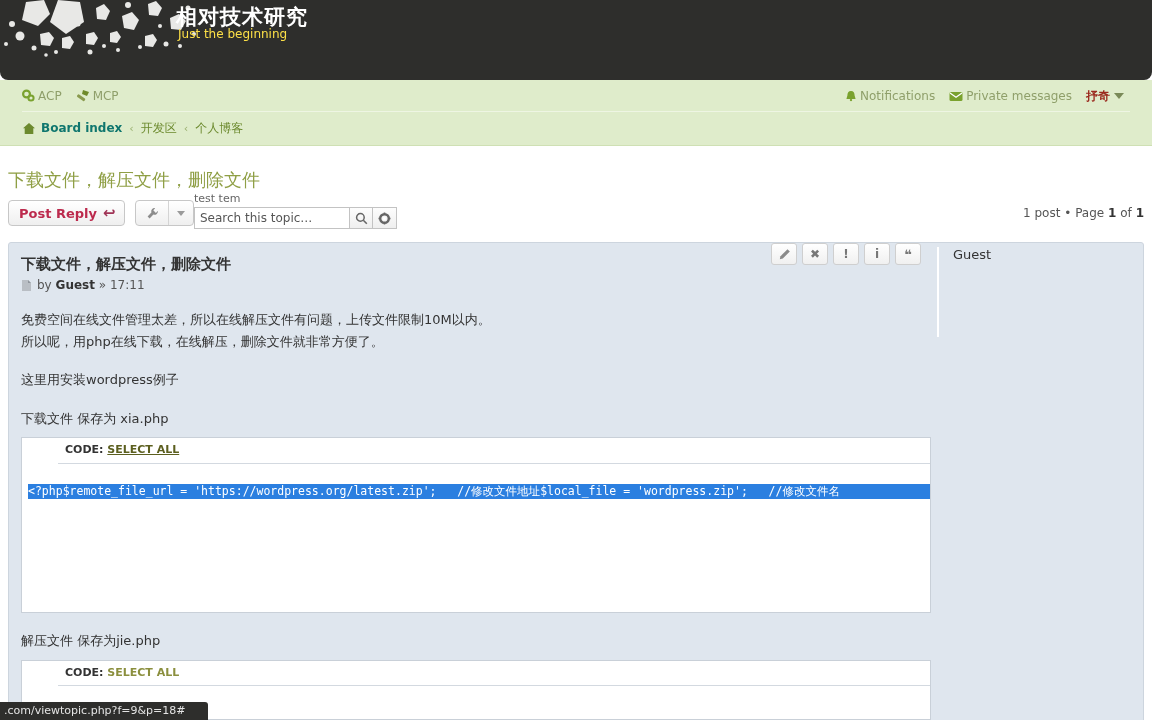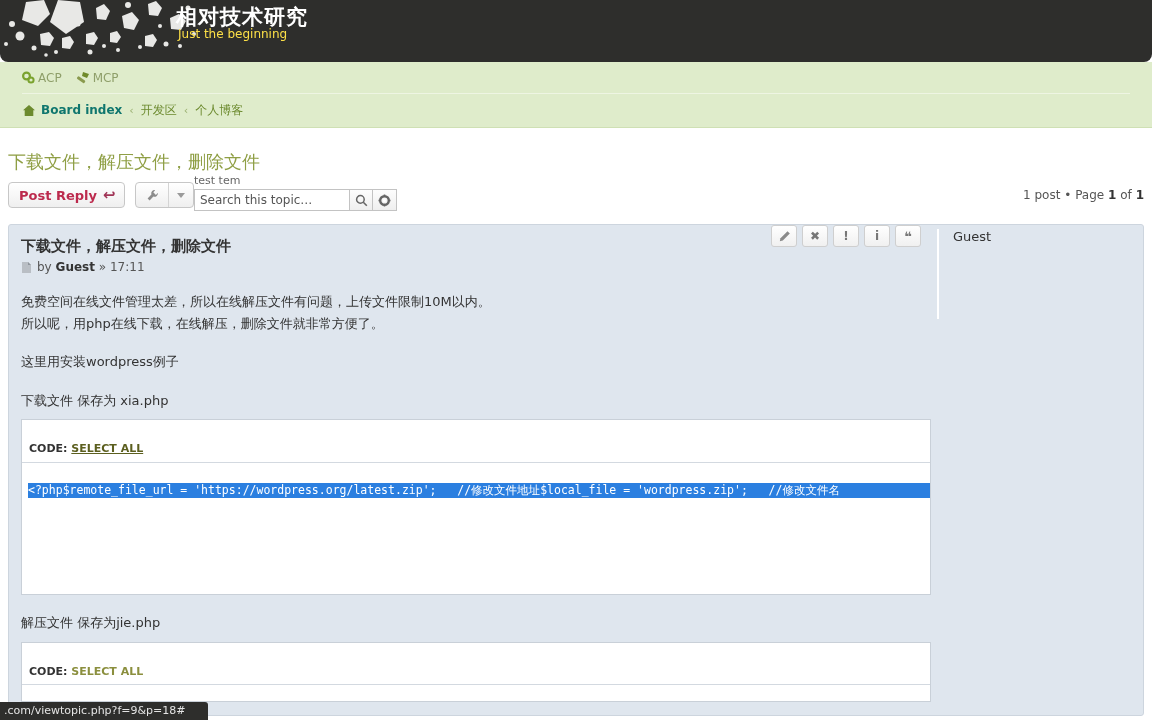--- a/index.html
+++ b/index.html
@@ -9,21 +9,21 @@
     overflow: hidden;
     background: #ffffff;
     font-family: "DejaVu Sans", "Liberation Sans", sans-serif;
     font-size: 12px;
     color: #333333;
   }
 
   
   .header-wrap {
     position: relative;
-    width: 1152px; height: 62px;
+    width: 1152px; height: 80px;
     background: #2e2e2c;
     border-radius: 0 0 8px 8px;
     overflow: hidden;
   }
   .header-deco { position: absolute; left: 0; top: 0; width: 200px; height: 62px; }
   .site-title {
     position: absolute; left: 176px; top: 3px;
     color: #ffffff; font-size: 21px; font-weight: bold;
     letter-spacing: 1px;
     font-family: "DejaVu Sans", "Liberation Sans", sans-serif;
@@ -176,23 +176,24 @@
 
   
   .codebox {
     background: #ffffff;
     border: 1px solid #c9d0d8;
     width: 910px;
     margin: 9px 0 0 0;
   }
   .codebox-head {
     font-size: 11px; font-weight: bold; color: #333333;
-    padding: 21px 7px 4px 7px;
+    padding: 4px 7px 4px 7px;
     border-bottom: 1px solid #d3d9e0;
     background: #ffffff;
+    margin-left: 36px;
   }
   .codebox-head .sel-all { color: #8b8f3e; font-weight: bold; }
   .codebox-head .sel-all.hovered { text-decoration: underline; color: #5c5f1f; }
   .codebox-body {
     padding: 5px 0 4px 6px;
     font-family: "DejaVu Sans Mono", "Liberation Mono", monospace;
     font-size: 11.5px;
     line-height: 15px;
     color: #5c6a48;
     white-space: pre;
@@ -270,20 +271,42 @@
     </a>
     <a class="nav-link">
       <span class="nav-ico">
         <svg width="14" height="13" viewBox="0 0 14 13">
           <rect x="1" y="7" width="9" height="3" rx="1" fill="#8a9a4e" transform="rotate(35 5 8)"></rect>
           <polygon points="7,1 13,3 11,7 6,5" fill="#6f8a2a"></polygon>
         </svg>
       </span>
       <span>MCP</span>
     </a>
+    <div class="nav-right">
+      <a class="nav-link">
+        <span class="nav-ico">
+          <svg width="12" height="13" viewBox="0 0 12 13">
+            <path d="M6 1 C8.6 1 9.6 3 9.6 5.4 L10.6 9 L1.4 9 L2.4 5.4 C2.4 3 3.4 1 6 1 Z" fill="#7aa22e"></path>
+            <rect x="4.8" y="9" width="2.4" height="2.2" rx="1.1" fill="#7aa22e"></rect>
+          </svg>
+        </span>
+        <span>Notifications</span>
+      </a>
+      <a class="nav-link">
+        <span class="nav-ico">
+          <svg width="14" height="11" viewBox="0 0 14 11">
+            <rect x="0.5" y="1" width="13" height="9" rx="1.5" fill="#7aa22e"></rect>
+            <path d="M1 2 L7 6.3 L13 2" fill="none" stroke="#ffffff" stroke-width="1.3"></path>
+          </svg>
+        </span>
+        <span>Private messages</span>
+      </a>
+      <span class="username">抒奇</span>
+      <span class="caret-dn"></span>
+    </div>
   </div>
 
   <div class="nav-row2">
     <span class="nav-ico" style="margin-right:5px;">
       <svg width="14" height="13" viewBox="0 0 14 13">
         <polygon points="7,1 13,6.2 11.3,6.2 11.3,12 2.7,12 2.7,6.2 1,6.2" fill="#6c8a2e"></polygon>
       </svg>
     </span>
     <a class="crumb">Board index</a>
     <span class="crumb-sep">‹</span>

